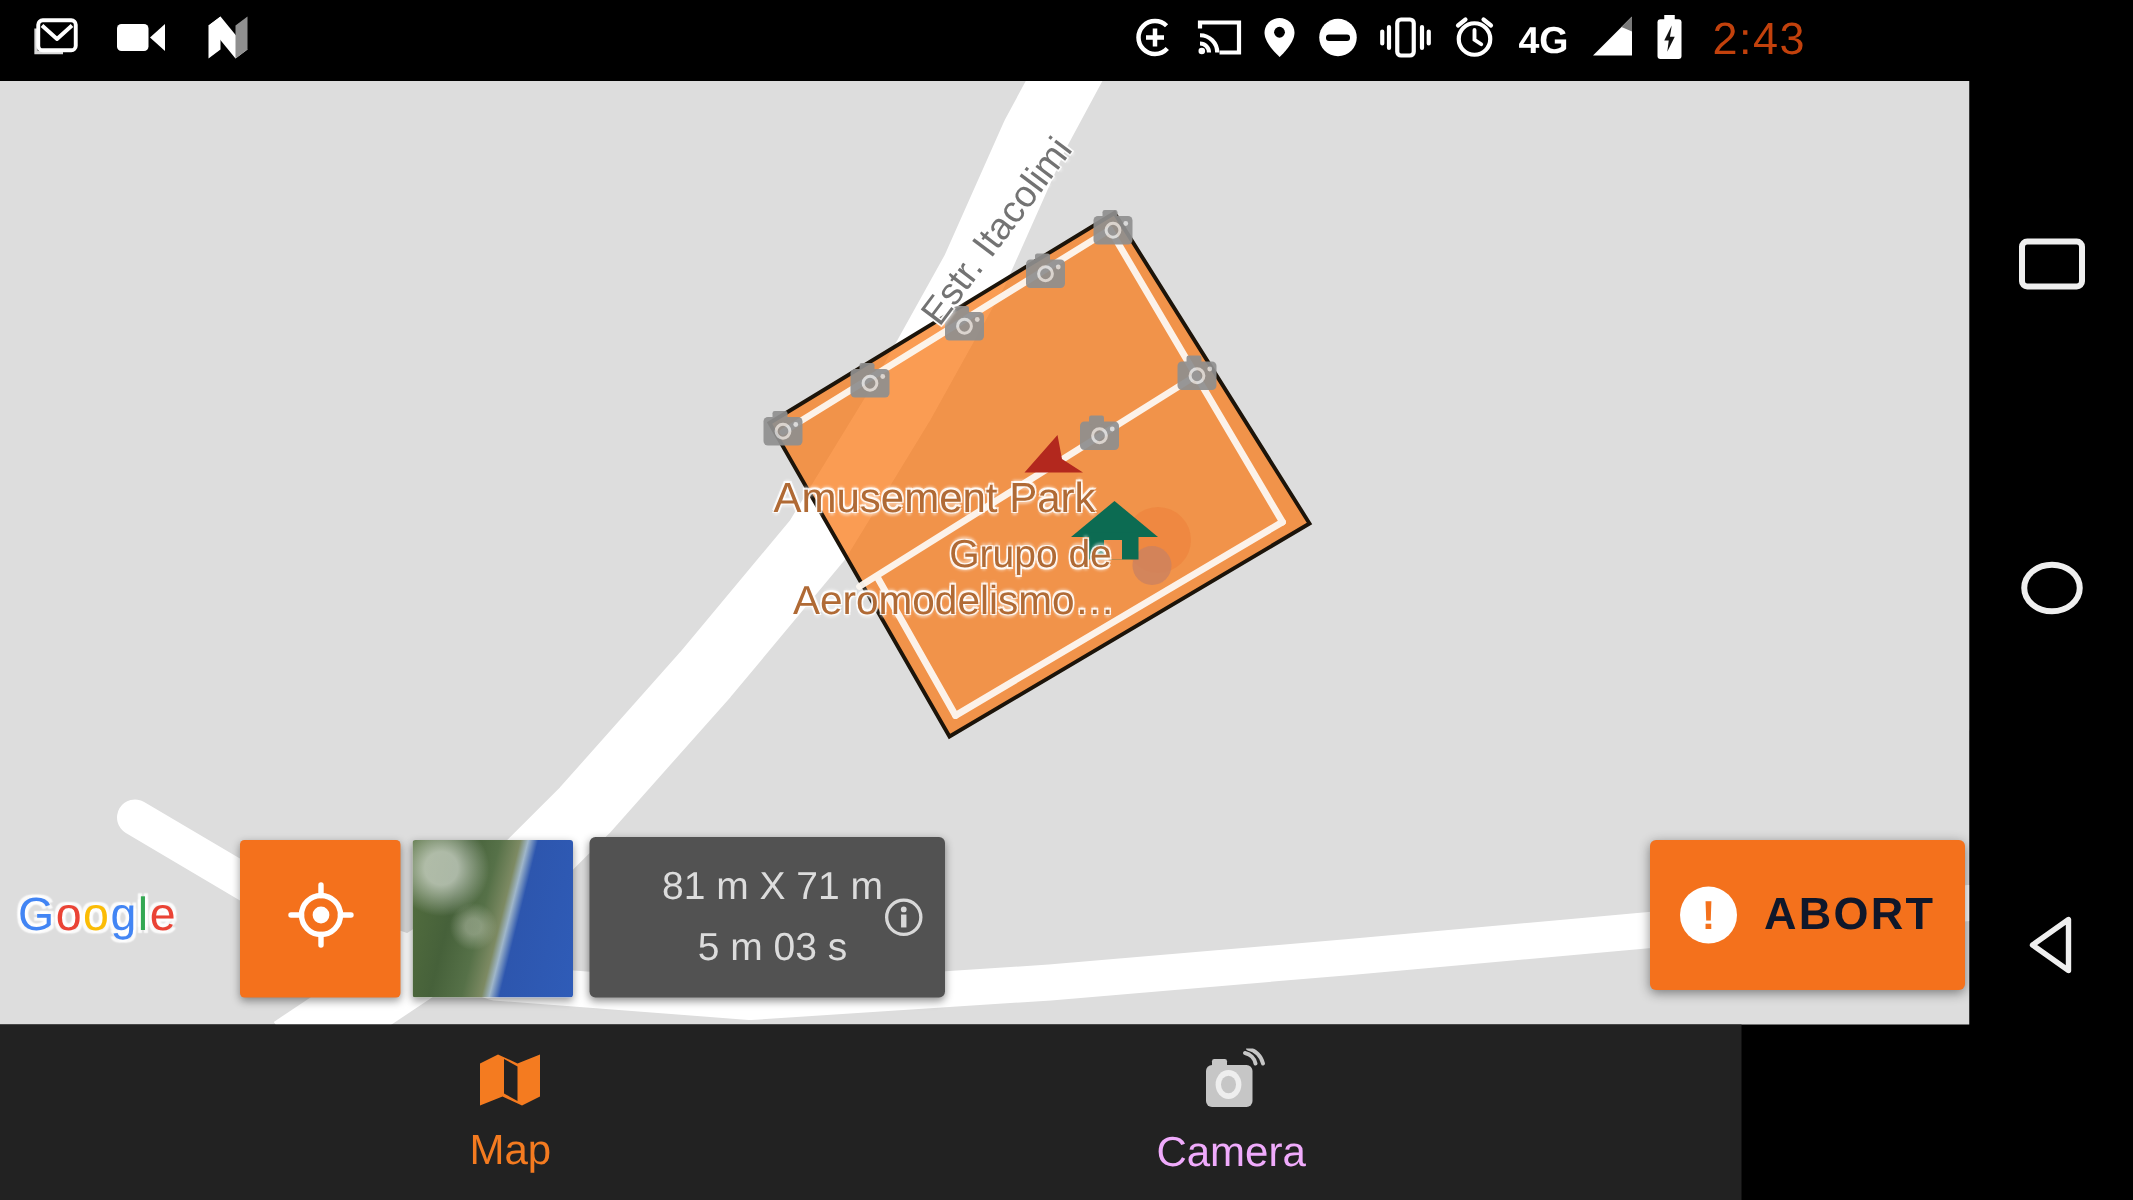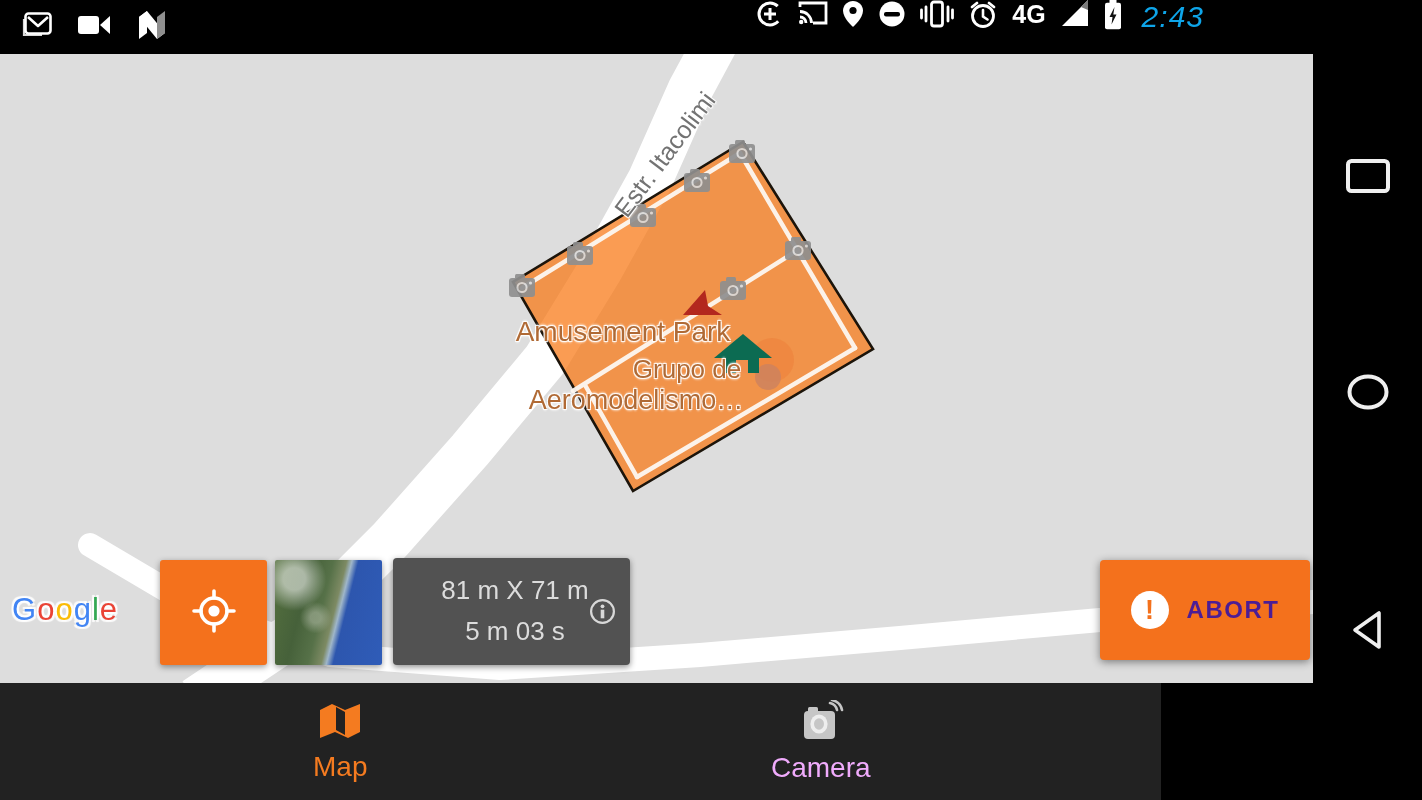--- a/index.html
+++ b/index.html
@@ -3,22 +3,22 @@
 <meta charset="utf-8">
 <style>
   * { margin:0; padding:0; box-sizing:border-box; }
   html,body { background:#000; }
   body { font-family:"Liberation Sans", sans-serif; }
   .screen { position:relative; width:1422px; height:800px; background:#000; overflow:hidden; }
 
   
   .status-bar { position:absolute; left:0; top:0; width:1422px; height:54px; background:#000; z-index:40; }
   .sb-left { position:absolute; left:22px; top:0; height:54px; display:flex; align-items:center; gap:26px; }
-  .sb-right { position:absolute; right:218px; top:0; height:54px; display:flex; align-items:flex-start; gap:14px; }
-  .sb-time { color:#0ea5e9; font-size:30px; letter-spacing:1px; margin-left:6px;font-style:italic; }
+  .sb-right { position:absolute; right:218px; top:0; height:54px; display:flex; align-items:center; gap:14px; }
+  .sb-time { color:#c2410c; font-size:30px; letter-spacing:1px; margin-left:6px; }
   .sb-4g { color:#fff; font-size:25px; font-weight:bold; letter-spacing:0px; }
 
   
   .map-area { position:absolute; left:0; top:54px; width:1313px; height:629px; background:#dddddd; overflow:hidden; z-index:1; }
   .map-svg { position:absolute; left:0; top:0; }
 
   .map-label { position:absolute; color:#b06a35; text-align:center;
     text-shadow:-1px -1px 0 rgba(255,255,255,.8), 1px -1px 0 rgba(255,255,255,.8),
                 -1px 1px 0 rgba(255,255,255,.8), 1px 1px 0 rgba(255,255,255,.8),
                  0 2px 2px rgba(255,255,255,.6), 0 -2px 2px rgba(255,255,255,.6); }
@@ -45,21 +45,21 @@
   .info-box { position:absolute; left:393px; top:504px; width:237px; height:107px; background:#525252;
     border-radius:4px; box-shadow:0 2px 6px rgba(0,0,0,.45); color:#dcdcdc; }
   .info-lines { position:absolute; left:36px; top:12px; width:172px; text-align:center; font-size:26px; line-height:41px; }
   .info-icon { position:absolute; right:14px; top:40px; }
 
   .abort-btn { position:absolute; left:1100px; top:506px; width:210px; height:100px; background:#F4711C;
     border-radius:4px; box-shadow:0 2px 8px rgba(0,0,0,.45); display:flex; align-items:center; justify-content:center;
     gap:18px; cursor:pointer; }
   .abort-circle { width:38px; height:38px; border-radius:50%; background:#fff; color:#F4711C;
     font-size:27px; font-weight:bold; display:flex; align-items:center; justify-content:center; }
-  .abort-label { color:#4c1d95; font-size:24px; font-weight:bold; letter-spacing:1.5px; }
+  .abort-label { color:#0f172a; font-size:30px; font-weight:bold; letter-spacing:1.5px; }
 
   
   .telemetry { position:absolute; left:1000px; top:129px; width:313px; height:361px; background:rgba(72,72,72,.95);
     border-radius:4px; box-shadow:0 2px 8px rgba(0,0,0,.4); padding-top:17px; font-size:25px; color:#fbfbfb; }
   .t-row { height:36.4px; display:flex; align-items:center; padding-left:33px; }
   .t-status { padding-left:15px; color:#d9d9d9; }
   .t-model { padding-left:35px; }
   .t-icon { width:32px; display:flex; justify-content:flex-start; margin-right:11px; }
   .t-orange { color:#F08019; margin-right:9px; }
 

